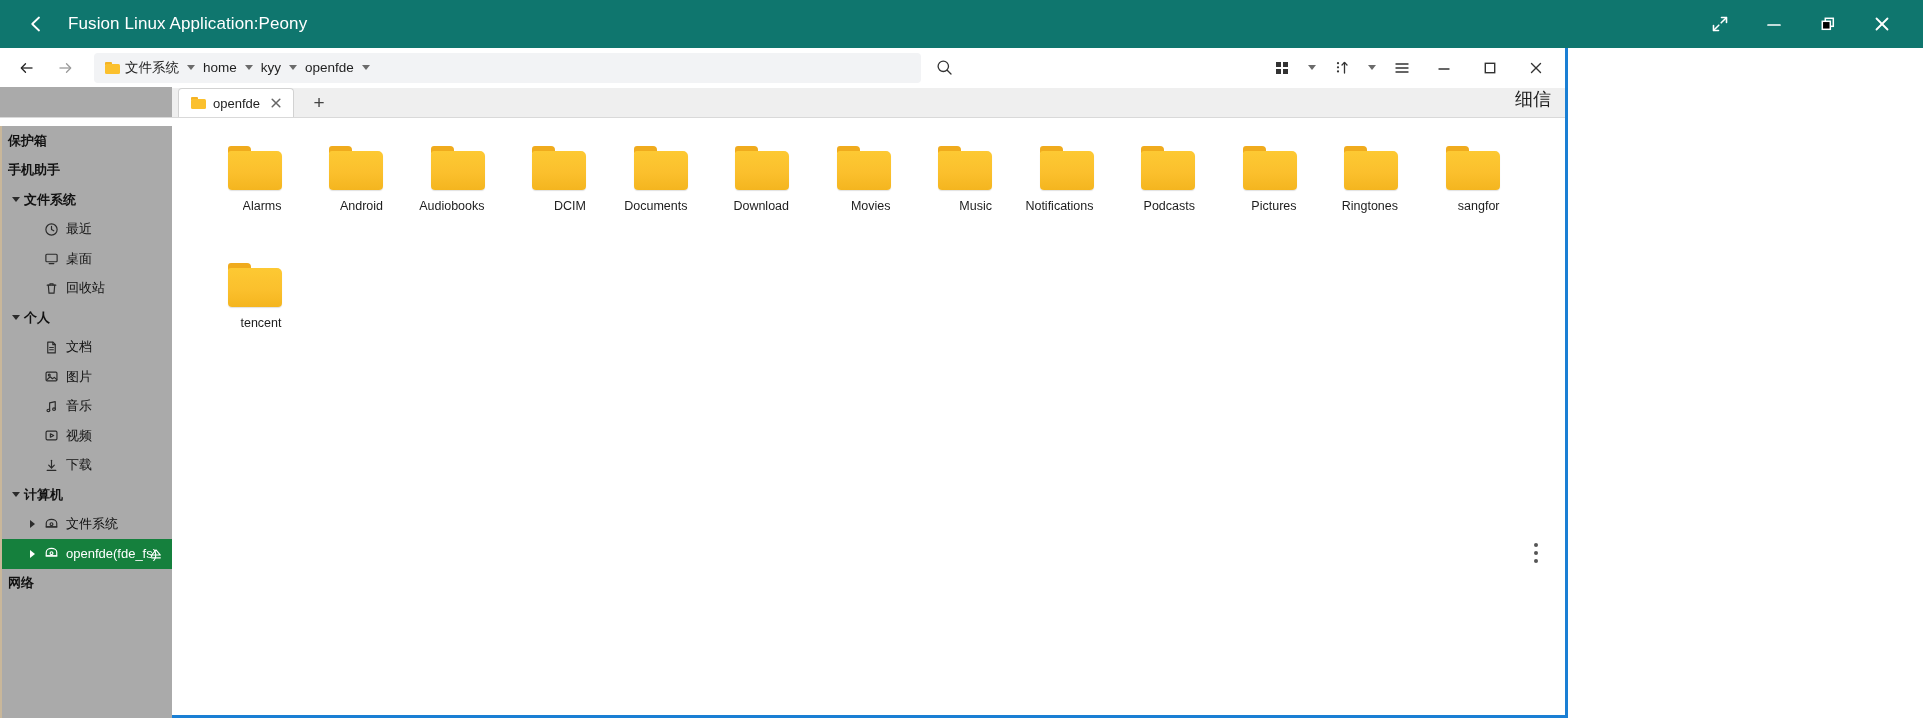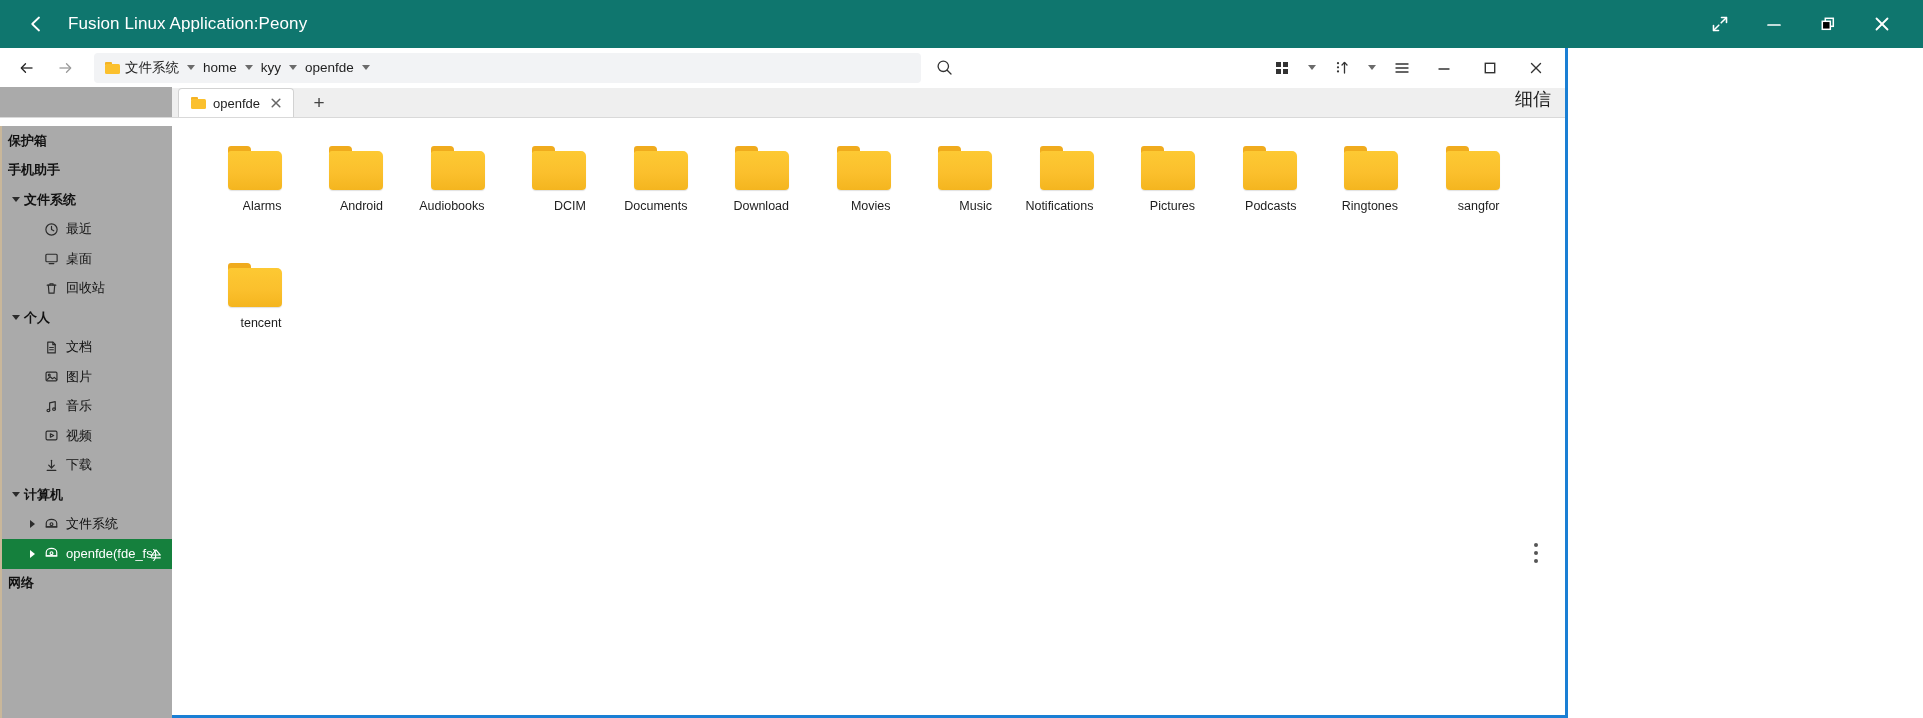--- a/index.html
+++ b/index.html
@@ -587,28 +587,28 @@
        <div class="tabtop"></div>
               <div class="body"></div>
      </div>
      <div class="item-label">Notifications</div>
           </div>
           <div class="item">
             <div class="folder">
        <div class="tabtop"></div>
               <div class="body"></div>
      </div>
+     <div class="item-label">Podcasts</div>
+          </div>
+          <div class="item">
+            <div class="folder">
+       <div class="tabtop"></div>
+              <div class="body"></div>
+     </div>
      <div class="item-label">Pictures</div>
-          </div>
-          <div class="item">
-            <div class="folder">
-       <div class="tabtop"></div>
-              <div class="body"></div>
-     </div>
-     <div class="item-label">Podcasts</div>
           </div>
           <div class="item">
             <div class="folder">
        <div class="tabtop"></div>
               <div class="body"></div>
      </div>
      <div class="item-label">Ringtones</div>
           </div>
           <div class="item">
             <div class="folder">

